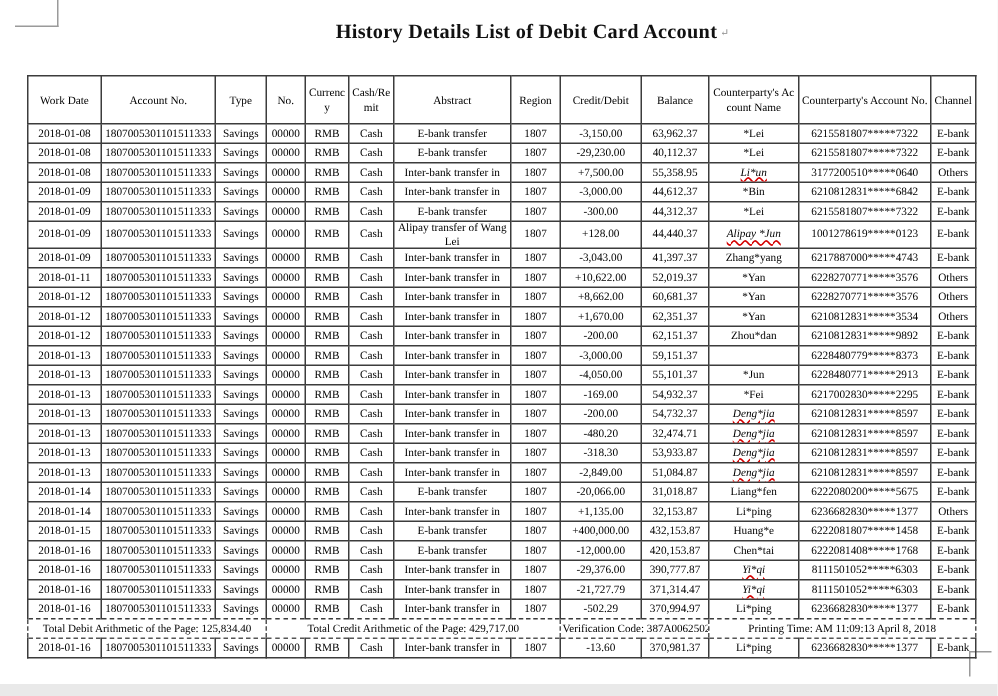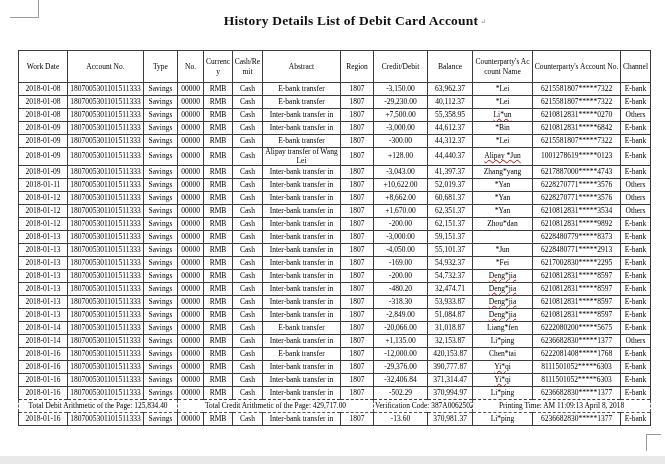--- a/index.html
+++ b/index.html
@@ -39,20 +39,21 @@
   .totals td{border-style:dashed;border-color:#555;white-space:nowrap;font-size:7.4px;}
   #rows-main tr:last-child td{border-bottom-style:dashed;}
   #rows-after td{border-top-style:dashed;}
   
   .sq{
     text-decoration:underline;
     text-decoration-style:wavy;
     text-decoration-color:#d40000;
     text-decoration-thickness:1px;
     text-underline-offset:1px;
+    font-style:italic;
   }
 </style>
 </head>
 <body>
 
 <div class="page">
   <div class="crop crop-tl"></div>
   <div class="crop crop-br"></div>
 
   <div class="title"><span>History Details List of Debit Card Account</span><span class="pmark">↵</span></div>
@@ -127,21 +128,21 @@
           <td>1807005301101511333</td>
           <td>Savings</td>
           <td>00000</td>
           <td>RMB</td>
           <td>Cash</td>
           <td>Inter-bank transfer in</td>
           <td>1807</td>
           <td>+7,500.00</td>
           <td>55,358.95</td>
           <td class="sq">Li*un</td>
-          <td>6210812831*****0270</td>
+          <td>3177200510*****0640</td>
           <td>Others</td>
         </tr>
         <tr>
           <td>2018-01-09</td>
           <td>1807005301101511333</td>
           <td>Savings</td>
           <td>00000</td>
           <td>RMB</td>
           <td>Cash</td>
           <td>Inter-bank transfer in</td>
@@ -386,20 +387,35 @@
           <td>Cash</td>
           <td>Inter-bank transfer in</td>
           <td>1807</td>
           <td>+1,135.00</td>
           <td>32,153.87</td>
           <td>Li*ping</td>
           <td>6236682830*****1377</td>
           <td>Others</td>
         </tr>
         <tr>
+          <td>2018-01-15</td>
+          <td>1807005301101511333</td>
+          <td>Savings</td>
+          <td>00000</td>
+          <td>RMB</td>
+          <td>Cash</td>
+          <td>E-bank transfer</td>
+          <td>1807</td>
+          <td>+400,000.00</td>
+          <td>432,153.87</td>
+          <td>Huang*e</td>
+          <td>6222081807*****1458</td>
+          <td>E-bank</td>
+        </tr>
+        <tr>
           <td>2018-01-16</td>
           <td>1807005301101511333</td>
           <td>Savings</td>
           <td>00000</td>
           <td>RMB</td>
           <td>Cash</td>
           <td>E-bank transfer</td>
           <td>1807</td>
           <td>-12,000.00</td>
           <td>420,153.87</td>
@@ -424,21 +440,21 @@
         </tr>
         <tr>
           <td>2018-01-16</td>
           <td>1807005301101511333</td>
           <td>Savings</td>
           <td>00000</td>
           <td>RMB</td>
           <td>Cash</td>
           <td>Inter-bank transfer in</td>
           <td>1807</td>
-          <td>-32,406.84</td>
+          <td>-21,727.79</td>
           <td>371,314.47</td>
           <td class="sq">Yi*qi</td>
           <td>8111501052*****6303</td>
           <td>E-bank</td>
         </tr>
         <tr>
           <td>2018-01-16</td>
           <td>1807005301101511333</td>
           <td>Savings</td>
           <td>00000</td>

